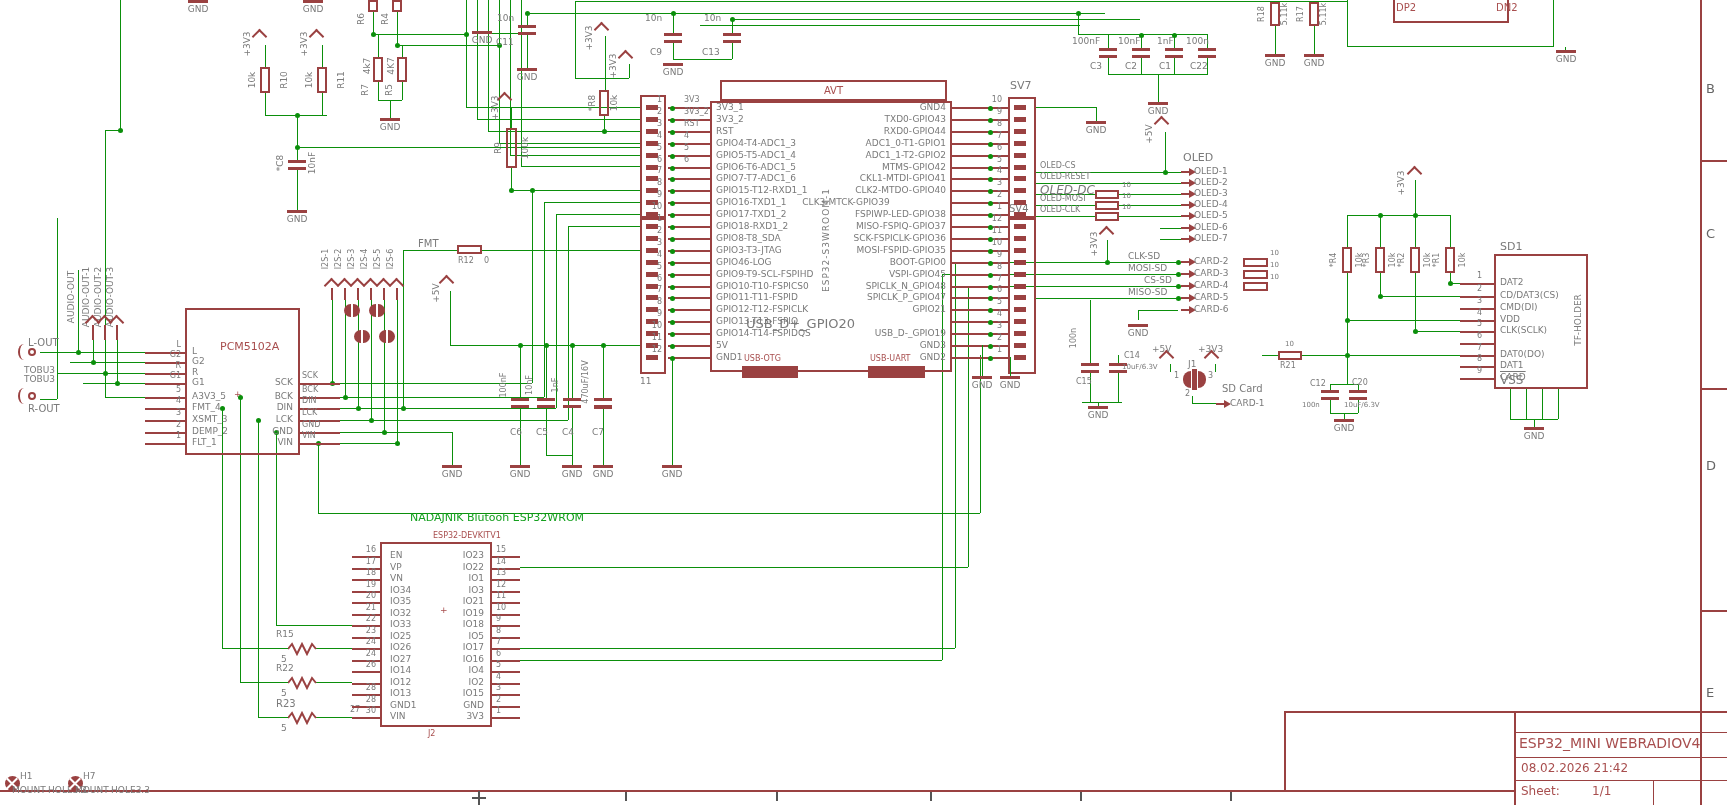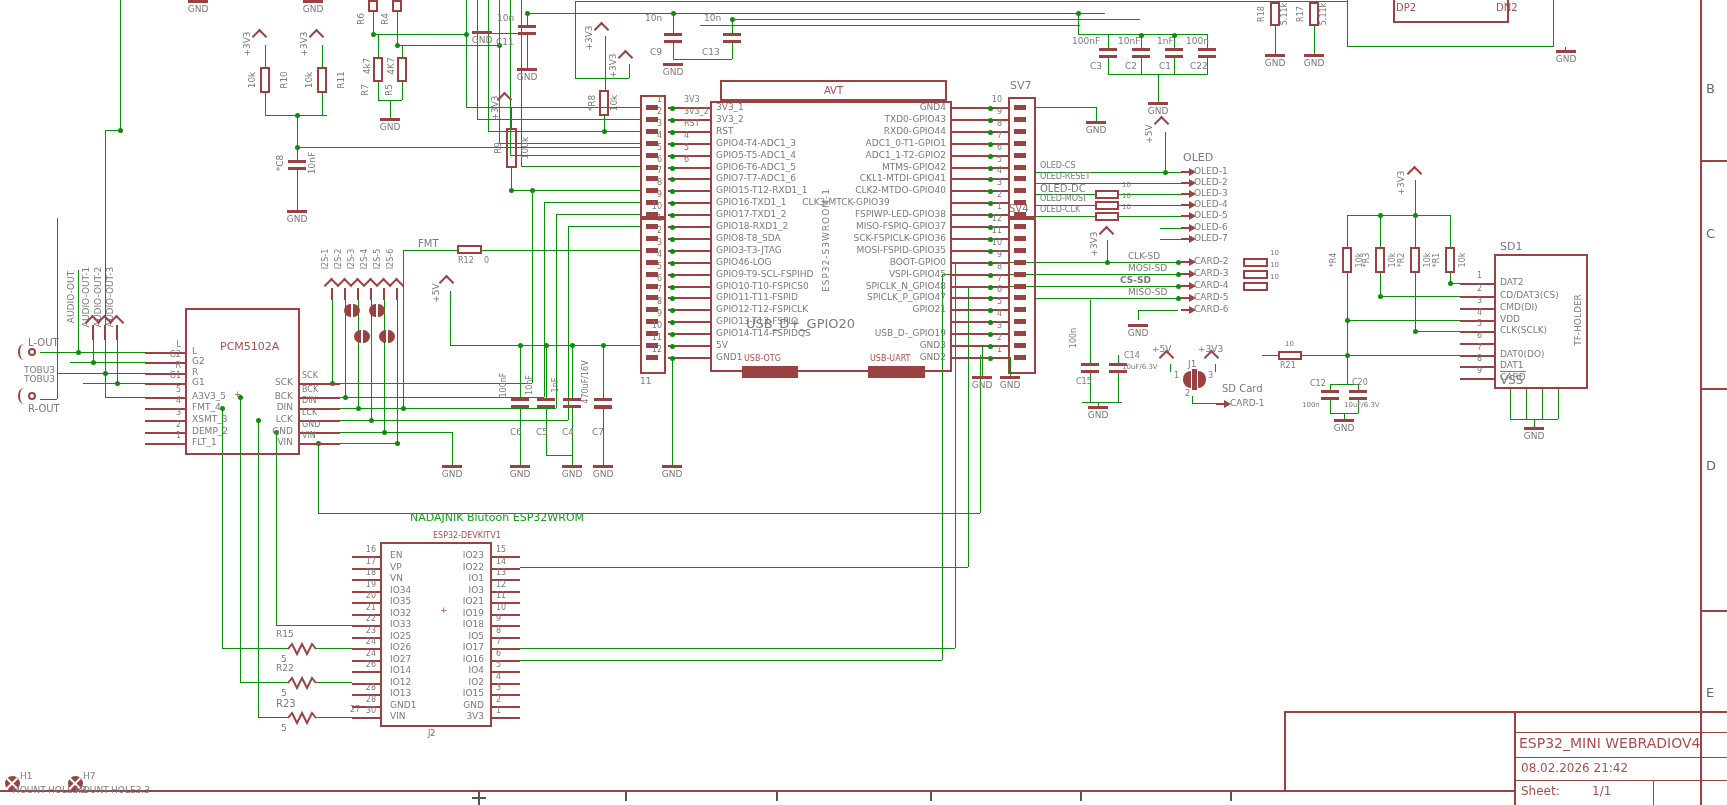--- a/index.html
+++ b/index.html
@@ -884,21 +884,21 @@
     <div class="r" style="left: 1321px; top: 397px; width: 18px; height: 3px;"></div>
     <div class="t " style="left: 1310px; top: 380px; font-size: 8px;">C12</div>
     <div class="t " style="left: 1302px; top: 402px; font-size: 7px;">100n</div>
     <div class="r" style="left: 1349px; top: 390px; width: 18px; height: 3px;"></div>
     <div class="r" style="left: 1349px; top: 397px; width: 18px; height: 3px;"></div>
     <div class="t " style="left: 1352px; top: 379px; font-size: 8px;">C20</div>
     <div class="t " style="left: 1344px; top: 402px; font-size: 7px;">10uF/6.3V</div>
     <div class="t " style="left: 1183px; top: 152px; font-size: 11px;">OLED</div>
     <div class="t " style="left: 1040px; top: 162px; font-size: 8px;">OLED-CS</div>
     <div class="t " style="left: 1040px; top: 173px; font-size: 8px;">OLED-RESET</div>
-    <div class="t " style="left: 1040px; top: 184px; font-size: 10px;">OLED-DC</div>
+    <div class="t " style="left: 1040px; top: 184px; font-size: 12px; font-style: italic;">OLED-DC</div>
     <div class="t " style="left: 1040px; top: 195px; font-size: 8px;">OLED-MOSI</div>
     <div class="t " style="left: 1040px; top: 206px; font-size: 8px;">OLED-CLK</div>
     <div class="r" style="left: 1181px; top: 171px; width: 9px; height: 2px;"></div>
     <div class="tri" style="left: 1189px; top: 168px;"></div>
     <div class="t " style="left: 1194px; top: 167px; font-size: 9px;">OLED-1</div>
     <div class="r" style="left: 1181px; top: 182px; width: 9px; height: 2px;"></div>
     <div class="tri" style="left: 1189px; top: 179px;"></div>
     <div class="t " style="left: 1194px; top: 178px; font-size: 9px;">OLED-2</div>
     <div class="r" style="left: 1181px; top: 193px; width: 9px; height: 2px;"></div>
     <div class="tri" style="left: 1189px; top: 190px;"></div>
@@ -916,21 +916,21 @@
     <div class="tri" style="left: 1189px; top: 235px;"></div>
     <div class="t " style="left: 1194px; top: 234px; font-size: 9px;">OLED-7</div>
     <div class="bx" style="left: 1095px; top: 190px; width: 24px; height: 9px;"></div>
     <div class="t " style="left: 1122px; top: 182px; font-size: 7px;">10</div>
     <div class="bx" style="left: 1095px; top: 201px; width: 24px; height: 9px;"></div>
     <div class="t " style="left: 1122px; top: 193px; font-size: 7px;">10</div>
     <div class="bx" style="left: 1095px; top: 212px; width: 24px; height: 9px;"></div>
     <div class="t " style="left: 1122px; top: 204px; font-size: 7px;">10</div>
     <div class="t " style="left: 1128px; top: 252px; font-size: 9px;">CLK-SD</div>
     <div class="t " style="left: 1128px; top: 264px; font-size: 9px;">MOSI-SD</div>
-    <div class="t " style="left: 1120px; top: 276px; font-size: 9px; font-weight: bold;">CS-SD</div>
+    <div class="t " style="left: 1144px; top: 276px; font-size: 9px;">CS-SD</div>
     <div class="t " style="left: 1128px; top: 288px; font-size: 9px;">MISO-SD</div>
     <div class="r" style="left: 1181px; top: 261px; width: 9px; height: 2px;"></div>
     <div class="tri" style="left: 1189px; top: 258px;"></div>
     <div class="t " style="left: 1194px; top: 257px; font-size: 9px;">CARD-2</div>
     <div class="r" style="left: 1181px; top: 273px; width: 9px; height: 2px;"></div>
     <div class="tri" style="left: 1189px; top: 270px;"></div>
     <div class="t " style="left: 1194px; top: 269px; font-size: 9px;">CARD-3</div>
     <div class="r" style="left: 1181px; top: 285px; width: 9px; height: 2px;"></div>
     <div class="tri" style="left: 1189px; top: 282px;"></div>
     <div class="t " style="left: 1194px; top: 281px; font-size: 9px;">CARD-4</div>

